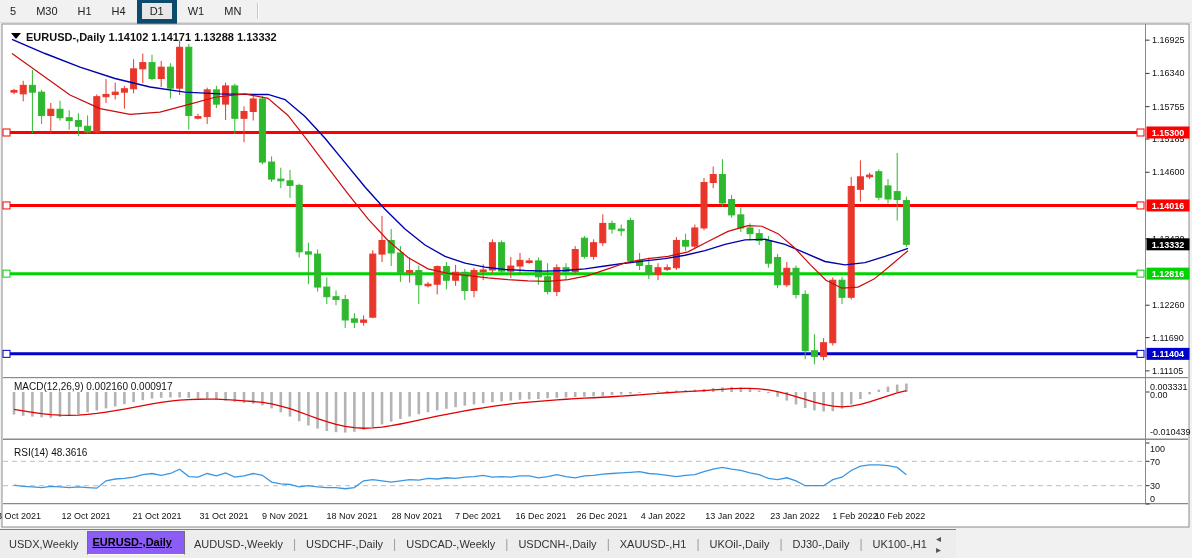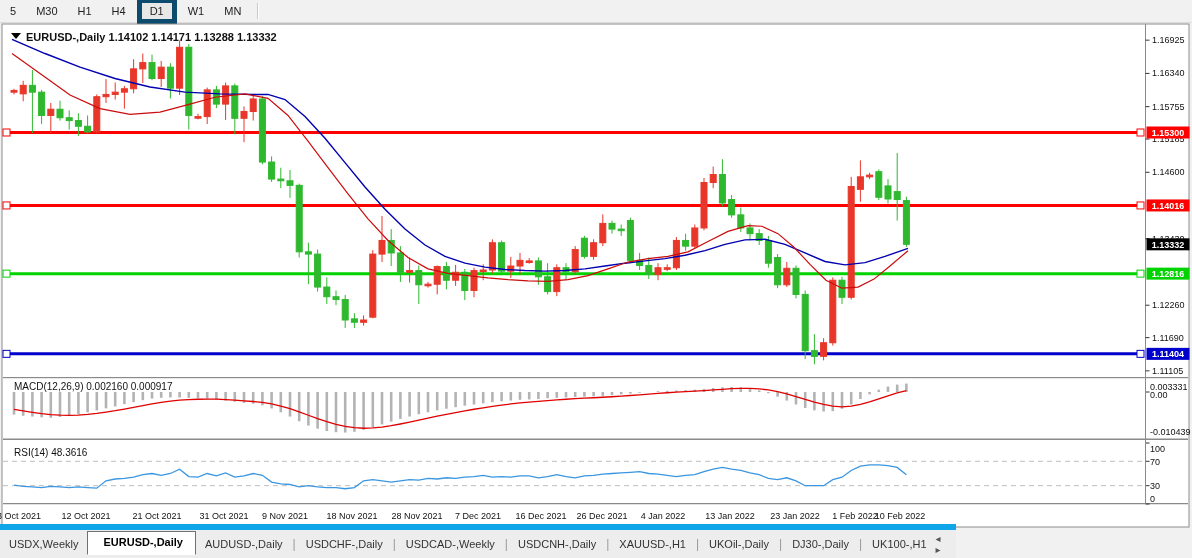--- a/index.html
+++ b/index.html
@@ -5,24 +5,24 @@
   html,body{margin:0;padding:0;width:1192px;height:558px;overflow:hidden;
     background:#f1f1f1;font-family:"Liberation Sans",sans-serif;}
   #toolbar{position:absolute;top:0;left:0;width:1192px;height:22px;
     background:#f1f1f1;border-bottom:1px solid #dcdcdc;display:flex;align-items:center;}
   .tf-btn{font-size:11px;color:#222;padding:2px 8px;margin:0 1px;border:1px solid transparent;
     cursor:default;white-space:nowrap;}
   .tf-btn.active{background:#e7e7e7;border:5px solid #0c4a6e;}
   .tf-sep{width:1px;height:16px;background:#c9c9c9;margin:0 6px;border-right:1px solid #fff;}
   #chartsvg{position:absolute;top:22px;left:0;}
   #tabbar{position:absolute;left:0;bottom:0;width:956px;height:28px;background:#ededed;
-    border-top:6px solid #0ea5e9;display:flex;align-items:center;}
+    border-top:1px solid #0ea5e9;display:flex;align-items:center;}
   .tab{font-size:11px;color:#333;padding:4px 9px 5px 9px;white-space:nowrap;cursor:default;}
-  .tab.active{background:#ffffff;border:1px solid #707070;border-bottom:1px solid #fff;
-    font-weight:bold;color:#000;margin-top:-2px;padding:4px 12px 6px 15px;}
+  .tab.active{background:#8b5cf6;border:1px solid #707070;border-bottom:1px solid #fff;
+    font-weight:bold;color:#000;margin-top:-2px;padding:4px 12px 6px 4px;text-decoration:underline;}
   .tab-sep{color:#9a9a9a;font-size:12px;padding:0 1px;}
   #tab-arrows{margin-left:auto;margin-right:8px;font-size:10px;color:#555;letter-spacing:6px;}
   text{font-family:"Liberation Sans",sans-serif;}
 </style>
 </head>
 <body>
 
 <div id="toolbar">
     <div class="tf-btn">5</div>
     <div class="tf-btn">M30</div>
@@ -425,21 +425,21 @@
     </g>
     <g>
       <path d="M11 33 L21 33 L16 39 Z" fill="#000"></path>
       <text x="26" y="41" font-size="11" fill="#111" font-weight="bold">EURUSD-,Daily  1.14102 1.14171 1.13288 1.13332</text>
     </g>
   </svg>
 
 <div id="tabbar">
     <div class="tab">USDX,Weekly</div>
     <div class="tab active">EURUSD-,Daily</div>
-    <div class="tab">AUDUSD-,Daily</div>
+    <div class="tab">AUDUSD-,Weekly</div>
     <span class="tab-sep">|</span>
     <div class="tab">USDCHF-,Daily</div>
     <span class="tab-sep">|</span>
     <div class="tab">USDCAD-,Weekly</div>
     <span class="tab-sep">|</span>
     <div class="tab">USDCNH-,Daily</div>
     <span class="tab-sep">|</span>
     <div class="tab">XAUUSD-,H1</div>
     <span class="tab-sep">|</span>
     <div class="tab">UKOil-,Daily</div>

